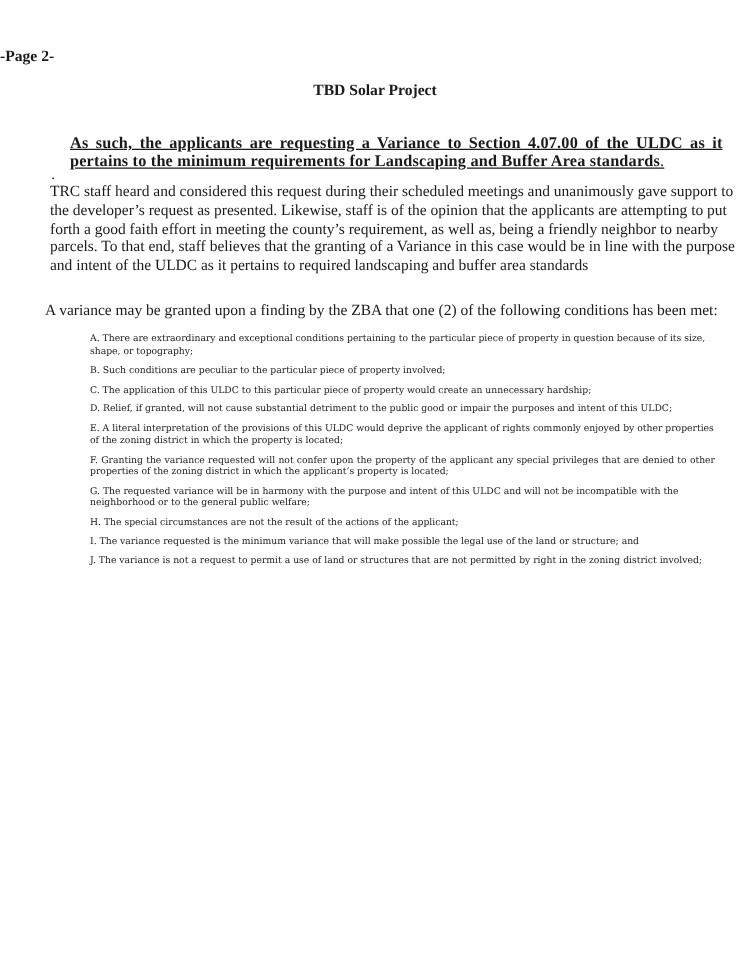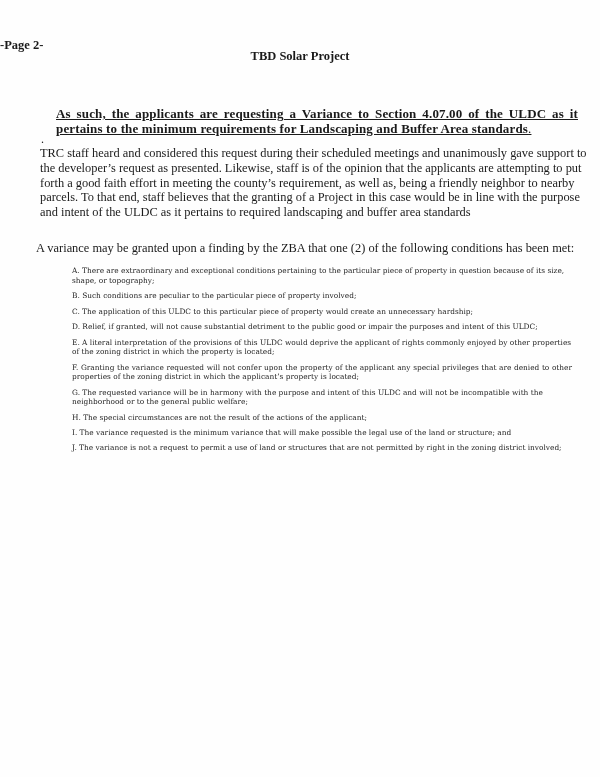--- a/index.html
+++ b/index.html
@@ -24,21 +24,21 @@
     .page-number {
       position: absolute;
       top: 38px;
       left: 0; width: 600px;
       text-align: left;
       font-weight: bold;
       font-size: 12.5px;
     }
     .doc-title {
       position: absolute;
-      top: 49px;
+      top: 65px;
       left: 0; width: 600px;
       text-align: center;
       font-weight: bold;
       font-size: 12.5px;
     }
     .heading {
       position: absolute;
       top: 106px;
       left: 56px;
       width: 522px;
@@ -113,21 +113,21 @@
   <div class="doc-title">TBD Solar Project</div>
 
   <div class="heading"><span>As such, the applicants are requesting a Variance to Section 4.07.00 of the ULDC as it pertains to the minimum requirements for Landscaping and Buffer Area standards</span><span class="tail-period">.</span></div>
 
   <div class="stray-dot">.</div>
 
   <div class="para">
     <span class="line">TRC staff heard and considered this request during their scheduled meetings and unanimously gave support to</span>
     <span class="line">the developer’s request as presented.  Likewise, staff is of the opinion that the applicants are attempting to put</span>
     <span class="line">forth a good faith effort in meeting the county’s requirement, as well as, being a friendly neighbor to nearby</span>
-    <span class="line">parcels.  To that end, staff believes that the granting of a Project in this case would be in line with the purpose</span>
+    <span class="line">parcels.  To that end, staff believes that the granting of a Variance in this case would be in line with the purpose</span>
     <span class="line">and intent of the ULDC as it pertains to required landscaping and buffer area standards</span>
   </div>
 
   <div class="intro">A variance may be granted upon a finding by the ZBA that one (2) of the following conditions has been met:</div>
 
   <ul class="conditions">
     <li>A. There are extraordinary and exceptional conditions pertaining to the particular piece of property in question because of its size, shape, or topography;</li>
     <li>B. Such conditions are peculiar to the particular piece of property involved;</li>
     <li>C. The application of this ULDC to this particular piece of property would create an unnecessary hardship;</li>
     <li>D. Relief, if granted, will not cause substantial detriment to the public good or impair the purposes and intent of this ULDC;</li>

